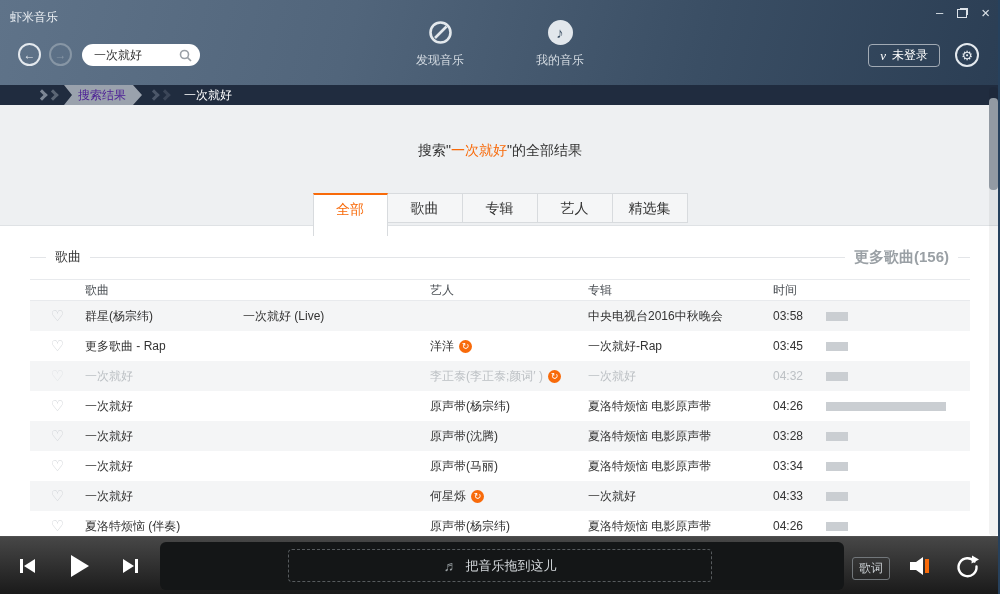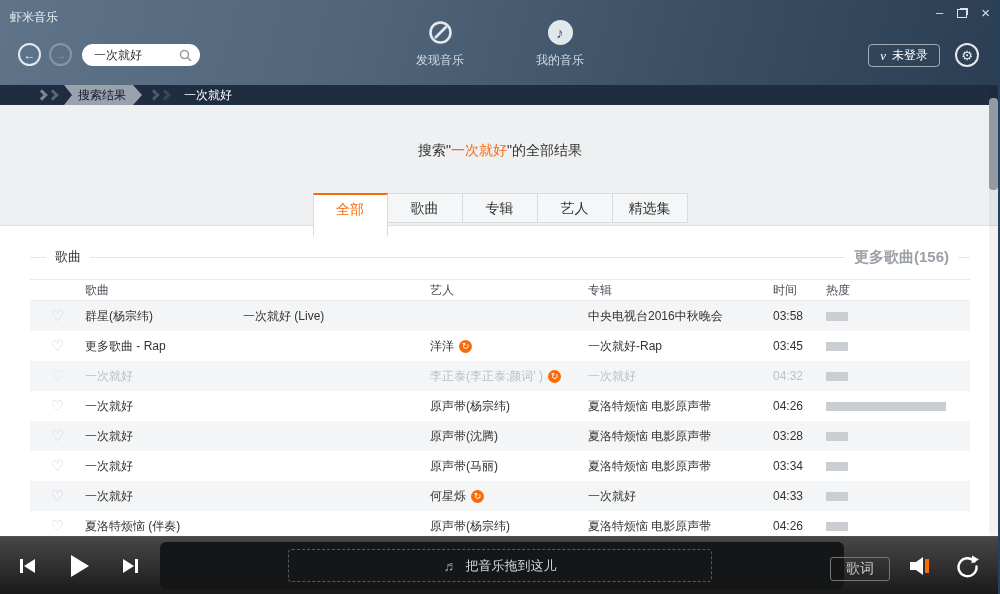--- a/index.html
+++ b/index.html
@@ -40,21 +40,21 @@
   .settings-btn { position:absolute; top:43px; right:21px; width:24px; height:24px; border:2px solid #e4e9ee;
     border-radius:50%; color:#e9edf1; display:flex; align-items:center; justify-content:center; font-size:13px; }
 
   
   .breadcrumb { position:absolute; top:85px; left:0; right:0; height:20px; background:#202c3f;
     display:flex; align-items:center; padding-left:38px; }
   .chev { width:8px; height:8px; border-style:solid; border-width:3px 3px 0 0; transform:rotate(45deg);
     margin-right:3px; }
   .chev.l1 { border-color:#7d8795; } .chev.l2 { border-color:#5b6675; }
   .chev.d1 { border-color:#4c5769; } .chev.d2 { border-color:#3b4658; }
-  .crumb-tag { height:20px; margin-left:4px; background:#9aa2ad; color:#0f172a; font-size:12px;
+  .crumb-tag { height:20px; margin-left:4px; background:#9aa2ad; color:#4c1d95; font-size:12px;
     display:flex; align-items:center; padding:0 16px 0 14px;
     clip-path:polygon(0 0,calc(100% - 9px) 0,100% 50%,calc(100% - 9px) 100%,0 100%,8px 50%); }
   .crumb-sep { margin-left:8px; display:flex; }
   .crumb-current { color:#fff; font-size:12px; margin-left:12px; }
 
   
   .content { position:absolute; top:105px; left:0; right:0; bottom:0; background:#fff; }
   .content-top { height:121px; background:#eef0f2; border-bottom:1px solid #dfe2e5; text-align:center; }
   .result-heading { padding-top:37px; font-size:14px; color:#333; }
   .result-heading .term { color:#f86a0a; }
@@ -96,21 +96,21 @@
   .transport { position:absolute; left:0; top:0; bottom:0; width:158px; display:flex;
     align-items:center; justify-content:space-between; padding:0 20px; }
   .t-btn { display:flex; align-items:center; cursor:pointer; }
   .player-inset { position:absolute; left:160px; right:156px; top:5px; height:48px;
     background:#141617; border-radius:6px; }
   .drop-zone { position:absolute; left:288px; width:424px; top:12px; height:33px;
     border:1px dashed #575b5e; border-radius:4px; display:flex; align-items:center;
     justify-content:center; gap:8px; color:#d3d7da; font-size:13px; cursor:pointer; }
   .drop-note { color:#9aa0a3; font-size:14px; }
   .lyrics-btn { position:absolute; right:110px; top:20px; border:1px solid #72777b; border-radius:3px;
-    color:#c8cdd1; font-size:14px; padding:2px 15px; cursor:pointer; }
+    color:#c8cdd1; font-size:12px; padding:2px 6px; cursor:pointer; }
   .volume-btn { position:absolute; right:68px; top:18px; cursor:pointer; }
   .loop-btn { position:absolute; right:20px; top:17px; cursor:pointer; }
 
   
   .scrollbar { position:absolute; top:87px; right:2px; bottom:58px; width:9px;
     background:rgba(0,0,0,.05); border-radius:4px; z-index:5; }
   .scroll-thumb { position:absolute; top:11px; left:0; width:9px; height:92px; background:#929aa3;
     border-radius:4px; cursor:pointer; }
   .win-edge { position:absolute; top:0; right:0; bottom:0; width:2px; background:#26415d; z-index:7; }
 </style>
@@ -200,21 +200,20 @@
       <span class="seg b"></span>
     </div>
 
     <div class="table">
       <div class="thead">
         <div class="col c-fav"></div>
         <div class="col c-song">歌曲</div>
         <div class="col c-artist">艺人</div>
         <div class="col c-album">专辑</div>
         <div class="col c-time">时间</div>
-        <div class="col c-hot">热度</div>
       </div>
       <div class="tbody">
 
         <div class="trow">
           <div class="col c-fav"><span class="heart">♡</span></div>
           <div class="col c-artist">
               <span>群星(杨宗纬)</span>
             </div>
           <div class="col c-song">一次就好 (Live)</div>
           <div class="col c-album">中央电视台2016中秋晚会</div>

